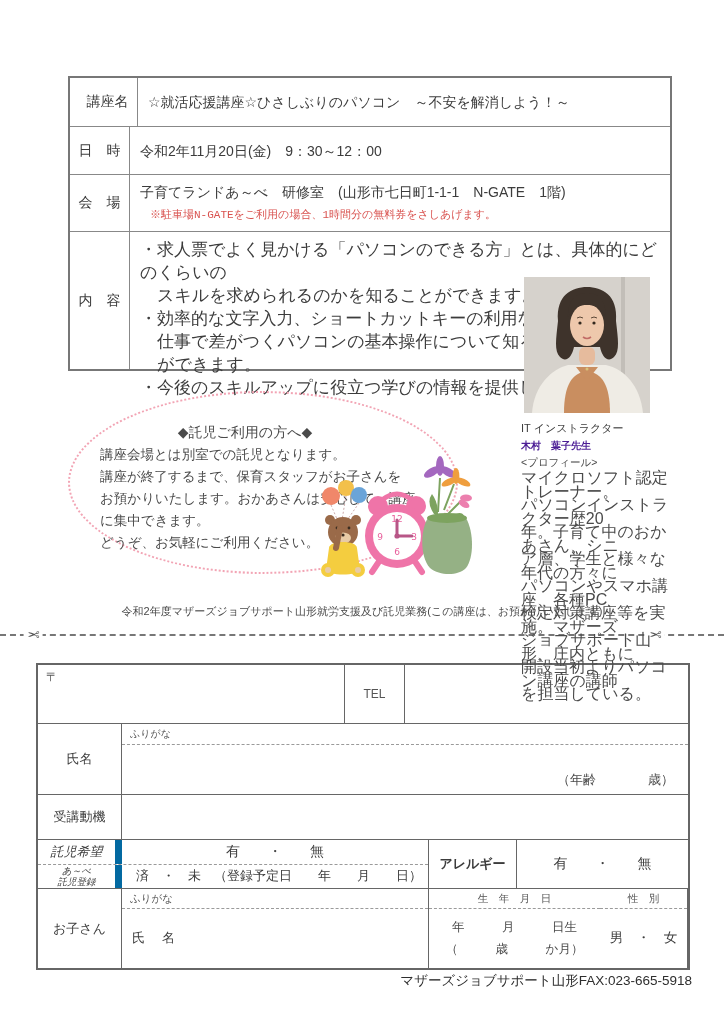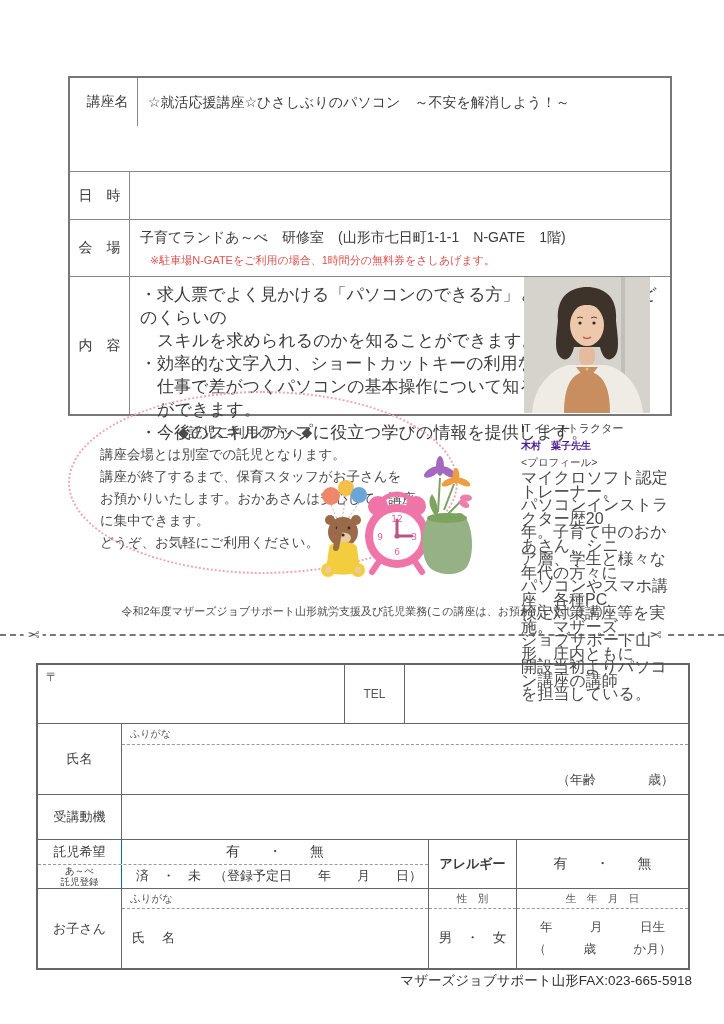--- a/index.html
+++ b/index.html
@@ -22,24 +22,24 @@
   .t-label {
     width:60px; flex:0 0 60px; border-right:1px solid #888;
     display:flex; align-items:center; justify-content:center;
     font-size:14px; color:#3c3c3c;
   }
   .t-content {
     flex:1; padding:4px 10px; display:flex; flex-direction:column;
     justify-content:center; font-size:14px; line-height:20px;
   }
   .row-title   { height:48px; }
-  .row-date    { height:48px;margin-top:45px; }
+  .row-date    { height:48px; }
   .row-venue   { height:57px; }
   .row-content { height:138px; }
-  .venue-note { font-size:11px; color:#d9524f; margin-top:3px; padding-left:10px; }
+  .venue-note { font-size:11px; color:#d9524f; margin-top:3px; padding-left:10px;font-family:Liberation Mono, monospace; }
   .content-text {
     white-space:pre-line; font-size:17px; line-height:23px;
     justify-content:flex-start; padding-top:6px;
   }
   
   .instructor-photo {
     position:absolute; left:524px; top:277px; width:126px; height:136px;
     z-index:5; box-shadow:0 0 0 1px #e2e2e2 inset;
   }
   .instructor-block { position:absolute; left:521px; top:421px; width:152px; z-index:4; }
@@ -95,22 +95,22 @@
   .postal { padding:4px 8px; font-size:12px; color:#555; }
   .furigana-strip {
     height:21px; border-bottom:1px dashed #9a9a9a; font-size:10px; color:#555;
     display:flex; align-items:center; padding-left:8px;
   }
   .name-main { height:48px; display:flex; align-items:flex-end; justify-content:flex-end;
     font-size:13px; color:#4a4a4a; padding:0 14px 4px 0;font-family:Liberation Mono, monospace; }
   .care-left { flex:0 0 391px; display:flex; flex-direction:column; }
   .care-subrow { display:flex; flex:1; }
   .care-subrow + .care-subrow { border-top:1px dashed #9a9a9a;justify-content:center; }
-  .care-sublabel { flex:0 0 84px; border-right:1px solid #0369a1; display:flex; align-items:center;
-    justify-content:center; text-align:center; font-size:13px; }
+  .care-sublabel { flex:0 0 84px; border-right:7px solid #0369a1; display:flex; align-items:center;
+    justify-content:center; text-align:center; font-size:13px;font-style:italic; }
   .care-sublabel.small { font-size:9.5px; line-height:11px; white-space:pre-line; }
   .care-subvalue { flex:1; display:flex; align-items:center; justify-content:center; font-size:14px; }
   .care-subvalue.left-pad { justify-content:flex-start; padding-left:14px; font-size:13px; }
   .center-cell { display:flex; align-items:center; justify-content:center; font-size:14px; }
   .head-strip {
     height:20px; border-bottom:1px dashed #9a9a9a; font-size:10.5px; color:#555;
     display:flex; align-items:center; padding-left:8px;
   }
   .head-strip.centered { justify-content:center; padding-left:0; }
   .child-name-area { height:58px; display:flex; align-items:center; font-size:13px; padding-left:10px; letter-spacing:2px; }
@@ -126,20 +126,21 @@
 
 <div class="page">
 
   <div class="course-table">
     <div class="t-row row-title">
       <div class="t-label">講座名</div>
       <div class="t-content">☆就活応援講座☆ひさしぶりのパソコン　～不安を解消しよう！～</div>
     </div>
     <div class="t-row row-date">
       <div class="t-label">日　時</div>
+      <div class="t-content">令和2年11月20日(金)　9：30～12：00</div>
     </div>
     <div class="t-row row-venue">
       <div class="t-label">会　場</div>
       <div class="t-content">
         <div>子育てランドあ～べ　研修室　(山形市七日町1-1-1　N-GATE　1階)</div>
         <div class="venue-note">※駐車場N-GATEをご利用の場合、1時間分の無料券をさしあげます。</div>
       </div>
     </div>
     <div class="t-row row-content">
       <div class="t-label">内　容</div>
@@ -310,30 +311,30 @@
       <div class="cell narrowcol b-right center-cell" style="font-size:13px;font-weight:bold;">アレルギー</div>
       <div class="cell lastcol center-cell">有　　・　　無</div>
     </div>
 
     <div class="f-row row-child">
       <div class="cell lblcol b-right">お子さん</div>
       <div class="cell midcol b-right">
         <div class="head-strip">ふりがな</div>
         <div class="child-name-area">氏　名</div>
       </div>
-      <div class="cell narrowcol b-right">
-        <div class="head-strip centered">性　別</div>
-        <div class="gender-area">男　・　女</div>
-      </div>
       <div class="cell lastcol">
         <div class="head-strip centered">生　年　月　日</div>
         <div class="birth-area">
           <div>年　　　月　　　日生</div>
           <div>（　　　歳　　　か月）</div>
         </div>
       </div>
+      <div class="cell narrowcol b-right">
+        <div class="head-strip centered">性　別</div>
+        <div class="gender-area">男　・　女</div>
+      </div>
     </div>
   </div>
 
   <div class="footer-left">☆就活応援講座☆ひさしぶりのパソコン R2.11</div>
   <div class="footer-right">マザーズジョブサポート山形FAX:023-665-5918</div>
 
 </div>
 
 </body></html>

